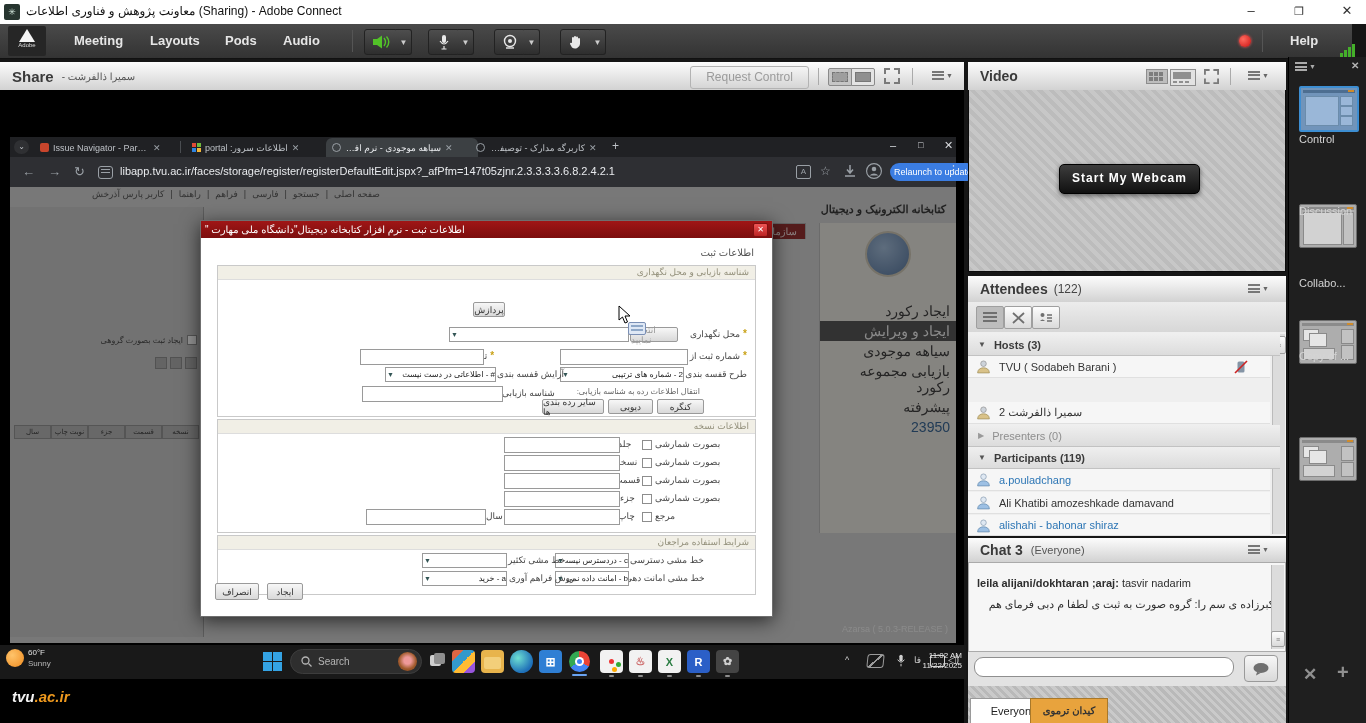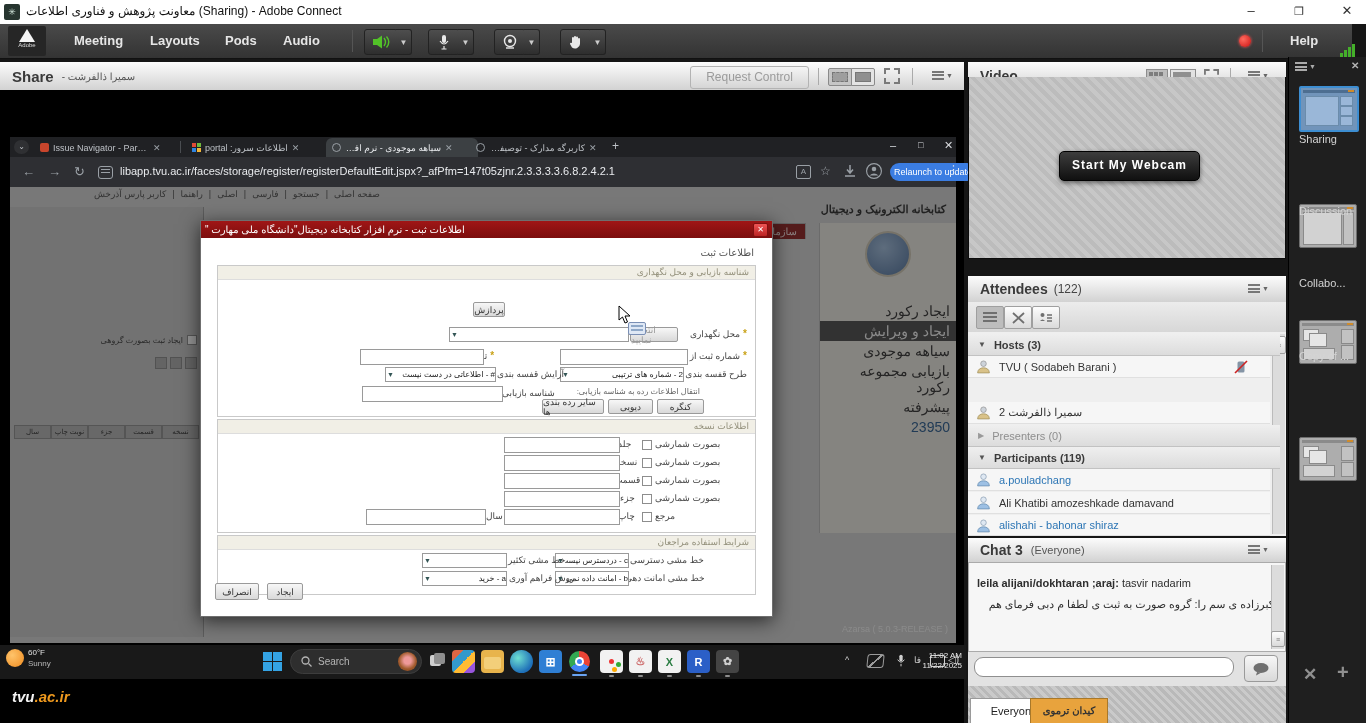--- a/index.html
+++ b/index.html
@@ -213,21 +213,21 @@
 
     <div class="abs page" style="left:10px;top:97px;width:946px;height:456px;">
 
       <div class="abs" style="left:18px;top:2px;width:352px;direction:rtl;display:flex;gap:6px;align-items:center;">
         <span class="plink">صفحه اصلی</span>
           <span class="plink">|</span>
         <span class="plink">جستجو</span>
           <span class="plink">|</span>
         <span class="plink">فارسی</span>
           <span class="plink">|</span>
-        <span class="plink">اصلی</span>
+        <span class="plink">فراهم</span>
           <span class="plink">|</span>
         <span class="plink">راهنما</span>
           <span class="plink">|</span>
         <span class="plink">کاربر پارس آذرخش</span>
       </div>
 
       <div class="abs" style="right:10px;top:16px;font-size:11px;font-weight:bold;color:#2e2e2e;" dir="rtl">کتابخانه الکترونیک و دیجیتال</div>
       <div class="abs" style="right:150px;top:36px;display:flex;flex-direction:row-reverse;gap:2px;">
         <span class="ptab active">سازماندهی</span>
         <span class="ptab">منابع دیجیتالی</span>
@@ -467,21 +467,21 @@
     </div>
     <svg class="abs" style="left:236px;top:7px;" width="15" height="15" viewBox="0 0 16 16">
       <path d="M1 6 V1 h5 M10 1 h5 v5 M15 10 v5 h-5 M6 15 H1 v-5" stroke="#7a7a7a" stroke-width="2" fill="none"></path>
     </svg>
     <div class="abs" style="left:262px;top:6px;width:1px;height:17px;background:#aaa;"></div>
     <div class="abs menu-ic" style="left:280px;top:9px;">
         <span class="lines"></span>
         <span style="font-size:7px;">▼</span>
       </div>
   </div>
-  <div class="abs" style="left:968px;top:77px;width:318px;height:182px;background:repeating-linear-gradient(45deg,#bcbcbc 0 4px,#c7c7c7 4px 8px);border:1px solid #0c0c0c;border-top:none;box-sizing:border-box;">
+  <div class="abs" style="left:968px;top:90px;width:318px;height:182px;background:repeating-linear-gradient(45deg,#bcbcbc 0 4px,#c7c7c7 4px 8px);border:1px solid #0c0c0c;border-top:none;box-sizing:border-box;">
     <div class="abs" style="left:90px;top:74px;width:139px;height:28px;background:linear-gradient(#3d3d3d,#101010);border:1px solid #000;border-radius:5px;color:#fff;font-size:12px;font-weight:bold;text-align:center;line-height:27px;letter-spacing:1px;box-shadow:0 2px 5px rgba(0,0,0,.5);">Start My Webcam</div>
   </div>
 
   <div class="abs pod-header" style="left:968px;top:276px;width:318px;height:26px;">
     <span style="padding-left:12px;">Attendees</span>
     <span style="padding-left:6px;font-weight:normal;font-size:12px;color:#444;">(122)</span>
     <div class="abs menu-ic" style="left:280px;top:8px;">
         <span class="lines"></span>
         <span style="font-size:7px;">▼</span>
       </div>
@@ -603,21 +603,21 @@
     <div class="abs" style="left:62px;top:3px;color:#b5b5b5;font-size:10px;font-weight:bold;">✕</div>
 
     <div class="abs thumb" style="left:10px;top:29px;background:#7194ba;border:2px solid #3d8ed2;">
       <div class="bar" style="background:#4d6e91;"></div>
         <div class="dot"></div>
       <div class="abs" style="left:4px;top:8px;width:32px;height:28px;background:#9ab7d8;border:1px solid #6b8cab;"></div>
       <div class="abs" style="left:39px;top:8px;width:11px;height:8px;background:#9ab7d8;border:1px solid #6b8cab;"></div>
       <div class="abs" style="left:39px;top:18px;width:11px;height:8px;background:#9ab7d8;border:1px solid #6b8cab;"></div>
       <div class="abs" style="left:39px;top:28px;width:11px;height:8px;background:#9ab7d8;border:1px solid #6b8cab;"></div>
     </div>
-    <div class="abs thumb-lbl" style="left:10px;top:76px;">Sharing</div>
+    <div class="abs thumb-lbl" style="left:10px;top:76px;">Control</div>
 
     <div class="abs thumb" style="left:10px;top:101px;">
       <div class="bar"></div>
         <div class="dot"></div>
       <div class="abs" style="left:3px;top:7px;width:37px;height:31px;background:#d2d2d2;border:1px solid #8a8a8a;"></div>
       <div class="abs" style="left:43px;top:7px;width:9px;height:31px;background:#c2c2c2;border:1px solid #8a8a8a;"></div>
     </div>
     <div class="abs thumb-lbl" style="left:10px;top:148px;">Discussion</div>
 
     <div class="abs thumb" style="left:10px;top:173px;">

